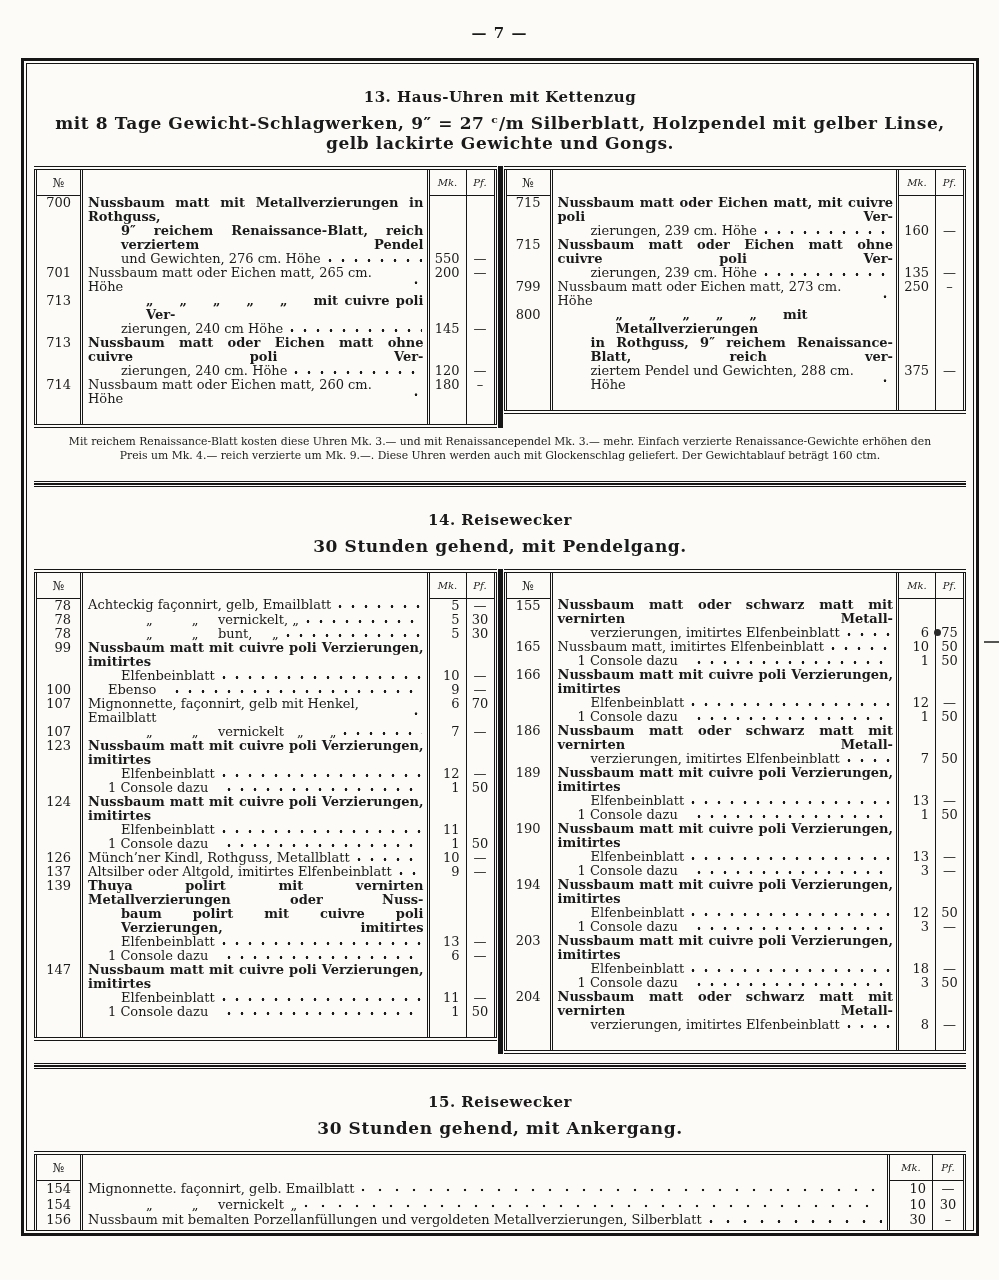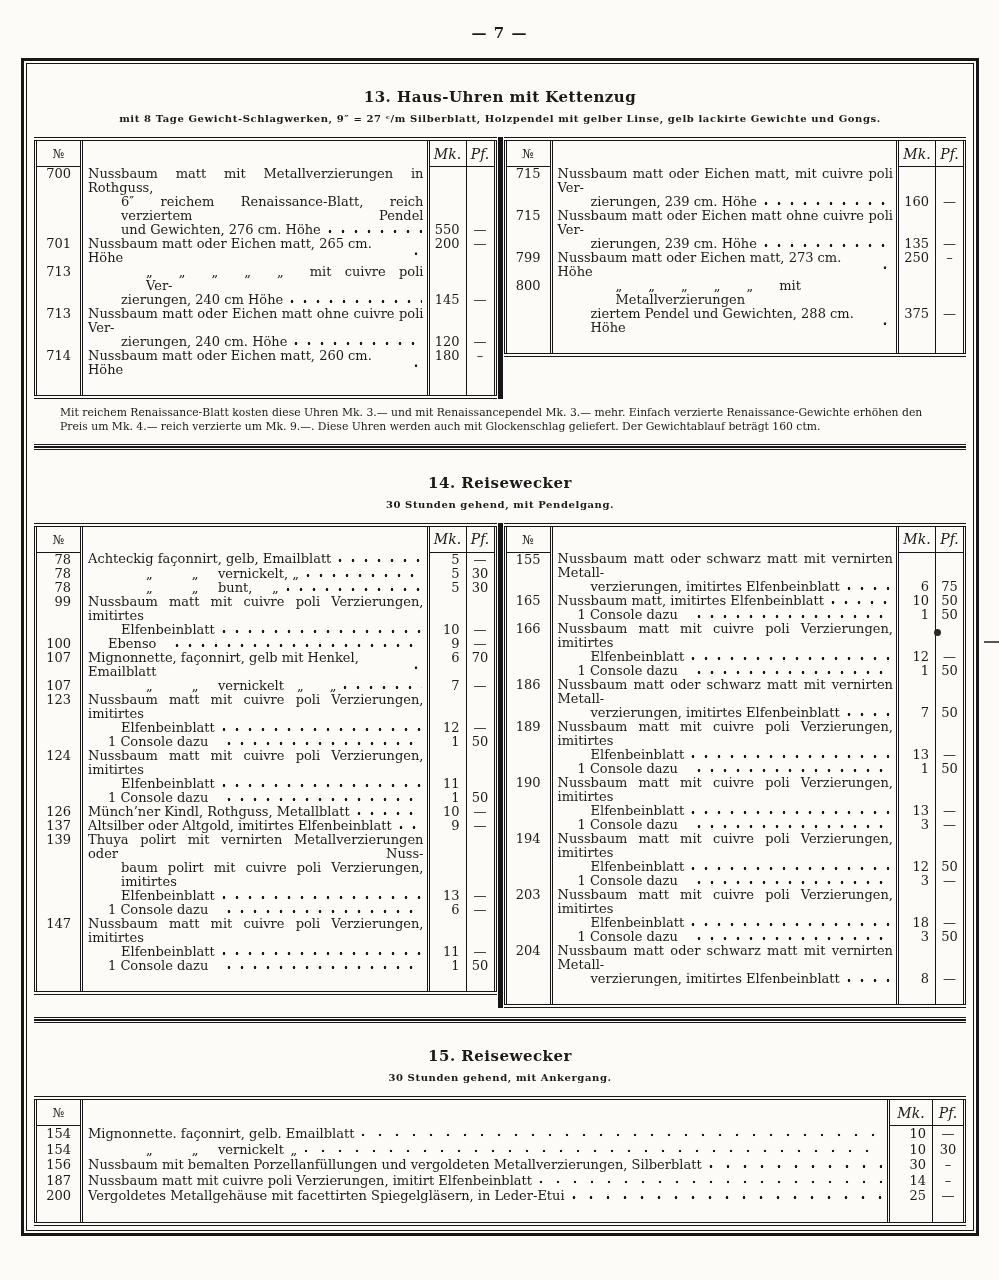--- a/index.html
+++ b/index.html
@@ -12,62 +12,62 @@
   .page-number{
     text-align:center;padding-top:24px;font-size:15px;font-weight:bold;letter-spacing:1px;height:22px;
   }
   .frame{position:absolute;top:58px;left:21px;right:20px;bottom:44px;border:3px solid #161616;}
   .frame-inner{position:absolute;inset:2px;border:1px solid #161616;padding:0 7px;overflow:hidden;}
 
   h2.sec-h{
     text-align:center;font-size:15px;font-weight:bold;margin:24px 0 7px;letter-spacing:.5px;
   }
   p.sub{
-    text-align:center;font-weight:bold;font-size:10px;margin:0 0 13px;letter-spacing:.6px;
+    text-align:center;font-weight:bold;font-size:17px;margin:0 0 13px;letter-spacing:.6px;
   }
   p.footnote{
-    font-size:10.8px;line-height:14px;margin:7px 26px 10px;
+    text-align:center;font-size:10.8px;line-height:14px;margin:7px 26px 18px;
   }
   .sep{
     height:4px;margin:9px 0 0;border-top:1px solid #161616;border-bottom:1px solid #161616;
     background:linear-gradient(to bottom,transparent 0 1px,#161616 1px 3px,transparent 3px 4px);
   }
 
   .tables{display:flex;align-items:stretch;}
   .tables .half{flex:1 1 0;min-width:0;}
   .mid-rule{flex:0 0 5px;background:#161616;margin:0 1px;}
 
   table.ptable{
     border-collapse:collapse;width:100%;table-layout:fixed;
     border-left:3px double #161616;border-right:3px double #161616;
     border-top:4px double #161616;border-bottom:4px double #161616;
   }
   col.c-num{width:46px;} col.c-mk{width:38px;} col.c-pf{width:29px;}
   table.single col.c-mk{width:44px;} table.single col.c-pf{width:32px;}
 
   .ptable th{
-    font-weight:normal;font-size:14px;height:25px;vertical-align:middle;text-align:center;padding:0;
+    font-weight:normal;font-size:10px;height:25px;vertical-align:middle;text-align:center;padding:0;
   }
   .ptable th.num{border-right:3px double #161616;border-bottom:1px solid #161616;font-size:12.5px;}
   .ptable th.desc{border-right:3px double #161616;}
   .ptable th.mk{border-right:1px solid #161616;border-bottom:1px solid #161616;font-style:italic;}
   .ptable th.pf{border-bottom:1px solid #161616;font-style:italic;margin-top:11px;}
 
   .ptable td{padding:0;vertical-align:top;font-size:13px;line-height:14px;}
   table.single td{line-height:15.5px;}
   .ptable td.num{border-right:3px double #161616;text-align:right;padding-right:9px;}
   .ptable td.desc{border-right:3px double #161616;padding:0 3px 0 5px;}
   .ptable td.mk{border-right:1px solid #161616;text-align:right;padding-right:6px;}
   .ptable td.pf{text-align:center;}
   .ptable tbody tr:first-child td{padding-top:0;}
   .ptable tbody tr:last-child td{padding-bottom:18px;}
 
   .line{display:block;}
   .line .txt{white-space:pre-wrap;}
-  .line.just{text-align:justify;text-align-last:justify;}
+  .line.just{text-align:justify;text-align-last:justify;font-weight:bold;}
   .line.dots{display:flex;}
   .line.dots .txt{flex:0 1 auto;}
   .line .lead{
     flex:1 1 8px;min-width:8px;margin:0 2px 0 7px;
     background:radial-gradient(circle at 2px 60%,#1a1a1a 1.2px,transparent 1.6px) repeat-x;
     background-size:13px 100%;
   }
   table.single .lead{background-size:17px 100%;}
   .ind1{padding-left:20px;gap:12px;} .ind2{padding-left:33px;} .ind3{padding-left:58px;}
 
@@ -108,21 +108,21 @@
                     <td class="num">700</td>
                     <td class="desc">
                       <div class="line just"><span class="txt">Nussbaum matt mit Metallverzierungen in Rothguss,</span></div>
                     </td>
                     <td class="mk"></td>
                     <td class="pf"></td>
                   </tr>
                   <tr>
                     <td class="num"></td>
                     <td class="desc">
-                      <div class="line ind2 just"><span class="txt">6″ reichem Renaissance-Blatt, reich verziertem Pendel</span></div>
+                      <div class="line ind2 just"><span class="txt">9″ reichem Renaissance-Blatt, reich verziertem Pendel</span></div>
                     </td>
                     <td class="mk"></td>
                     <td class="pf"></td>
                   </tr>
                   <tr>
                     <td class="num"></td>
                     <td class="desc">
                       <div class="line ind2 dots">
                         <span class="txt">und Gewichten, 276 cm. Höhe</span>
                         <span class="lead"></span>
@@ -258,20 +258,28 @@
                         <span class="lead"></span>
                       </div>
                     </td>
                     <td class="mk">250</td>
                     <td class="pf">–</td>
                   </tr>
                   <tr>
                     <td class="num">800</td>
                     <td class="desc">
                       <div class="line ind3 just"><span class="txt">„  „  „  „  „  mit Metallverzierungen</span></div>
+                    </td>
+                    <td class="mk"></td>
+                    <td class="pf"></td>
+                  </tr>
+                  <tr>
+                    <td class="num"></td>
+                    <td class="desc">
+                      <div class="line ind2 just"><span class="txt">in Rothguss, 9″ reichem Renaissance-Blatt, reich ver-</span></div>
                     </td>
                     <td class="mk"></td>
                     <td class="pf"></td>
                   </tr>
                   <tr>
                     <td class="num"></td>
                     <td class="desc">
                       <div class="line ind2 dots">
                         <span class="txt">ziertem Pendel und Gewichten, 288 cm. Höhe</span>
                         <span class="lead"></span>

